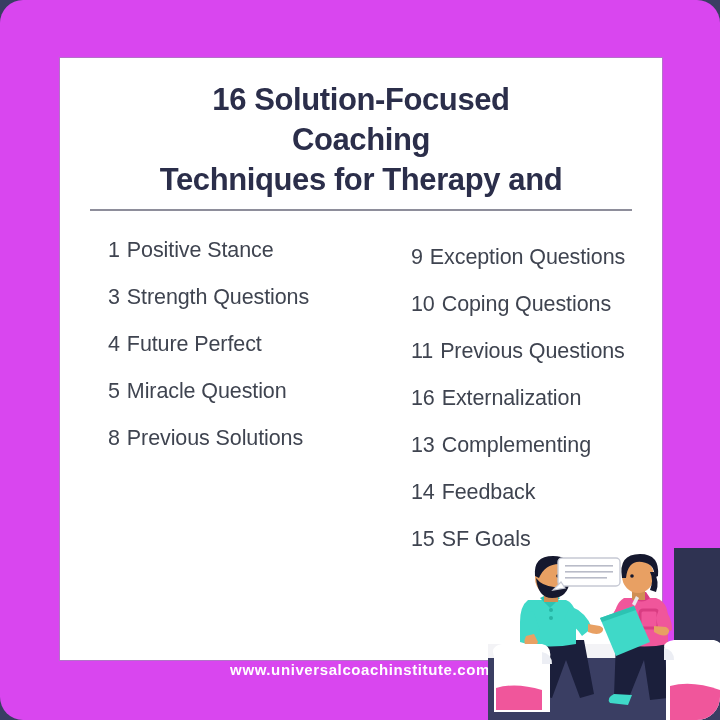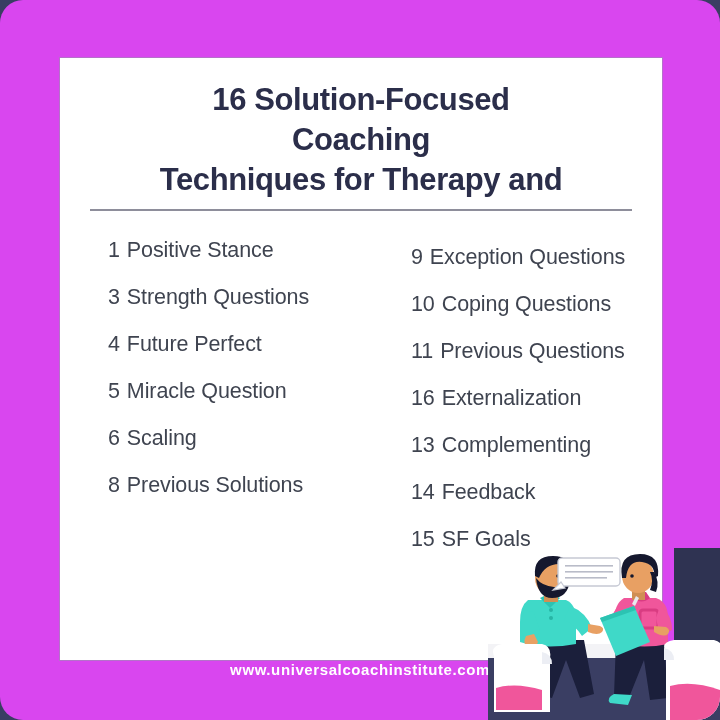--- a/index.html
+++ b/index.html
@@ -128,23 +128,20 @@
         <div class="item">
           <span class="num">3</span><span>Strength Questions</span>
         </div>
         <div class="item">
           <span class="num">4</span><span>Future Perfect</span>
         </div>
         <div class="item">
           <span class="num">5</span><span>Miracle Question</span>
         </div>
         <div class="item">
-          <span class="num">6</span><span>Scaling</span>
-        </div>
-        <div class="item">
           <span class="num">8</span><span>Previous Solutions</span>
         </div>
       </div>
 
       <div class="col col-right">
         <div class="item">
           <span class="num">9</span><span>Exception Questions</span>
         </div>
         <div class="item">
           <span class="num">10</span><span>Coping Questions</span>

